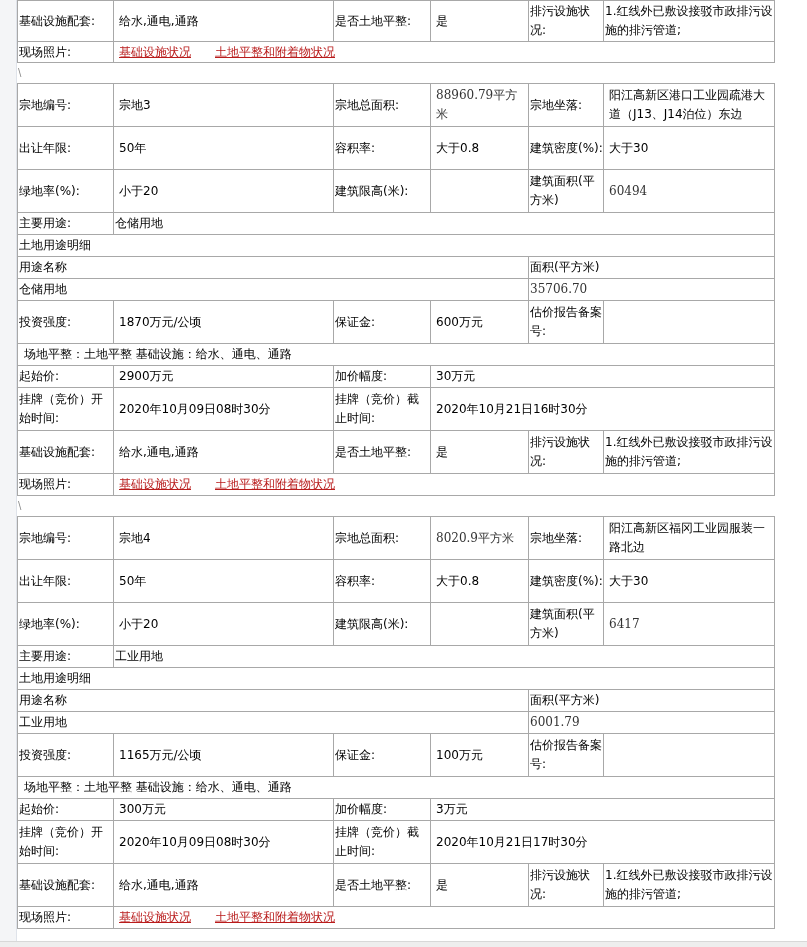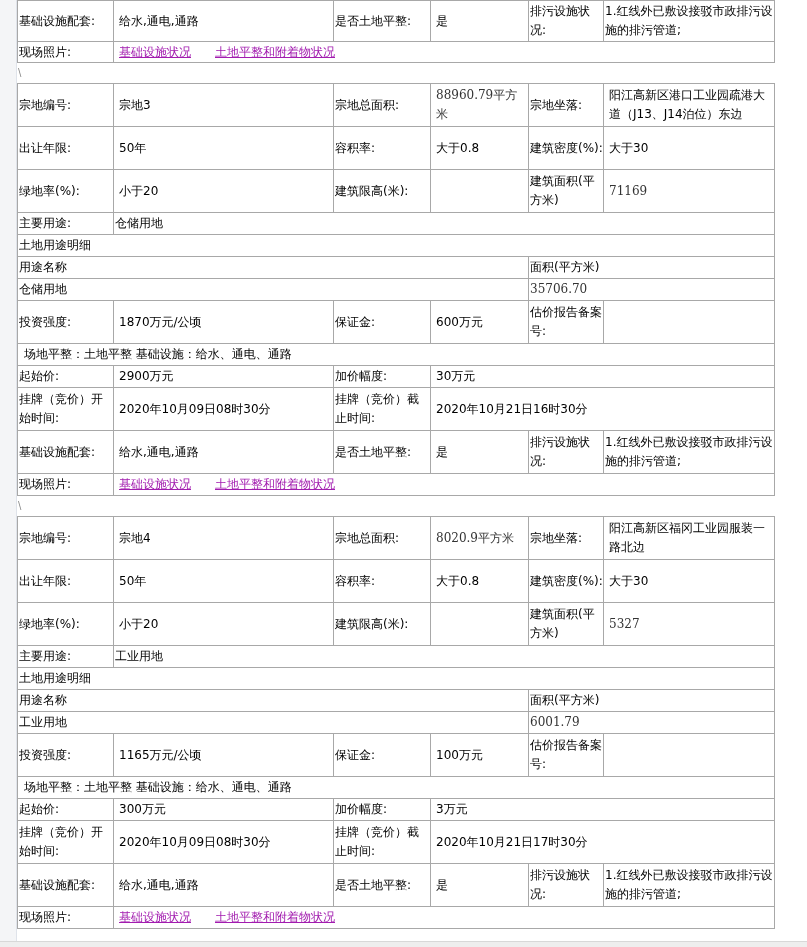--- a/index.html
+++ b/index.html
@@ -5,21 +5,21 @@
   html, body { margin:0; padding:0; background:#ffffff; }
   body { width:807px; height:947px; overflow:hidden; position:relative;
          font-family:"DejaVu Sans", "Liberation Sans", sans-serif; font-size:12px; color:#000; }
   .left-strip { position:absolute; left:0; top:0; width:16px; height:947px; background:#f4f5f7; border-right:1px solid #dfe3ea; }
   .bottom-bar { position:absolute; left:0; top:941px; width:807px; height:6px; background:#eeeeee; border-top:1px solid #d8d8d8; }
   .content { position:absolute; left:17px; top:0; width:758px; }
   table.plot { border-collapse:collapse; width:758px; table-layout:fixed; border:1px solid #222; }
   table.plot td { border:1px solid #a8a8a8; padding:0 0 0 1px; vertical-align:middle; line-height:19px; font-size:12px; overflow:hidden; }
   table.plot td.v { padding-left:5px; }
   .num { font-family:"DejaVu Serif", serif; font-size:10px; color:#333; }
-  a.link { color:#a21caf; text-decoration:underline; margin-right:24px; }
+  a.link { color:#b91c1c; text-decoration:underline; margin-right:24px; }
   .sep { height:20px; line-height:20px; font-size:10px; color:#888; padding-left:1px; }
 </style>
 </head>
 <body>
 
 <div class="left-strip"></div>
 
 <div class="content">
 
   <table class="plot" style="border-top:none;">
@@ -76,21 +76,21 @@
       <td class="v">大于0.8</td>
       <td>建筑密度(%):</td>
       <td class="v">大于30</td>
     </tr>
     <tr style="height:43px">
       <td>绿地率(%):</td>
       <td class="v">小于20</td>
       <td>建筑限高(米):</td>
       <td class="v"></td>
       <td>建筑面积(平方米)</td>
-      <td class="v num">71169</td>
+      <td class="v num">60494</td>
     </tr>
     <tr style="height:22px">
       <td>主要用途:</td>
       <td colspan="5">仓储用地</td>
     </tr>
     <tr style="height:22px">
       <td colspan="6">土地用途明细</td>
     </tr>
     <tr style="height:22px">
       <td colspan="4" style="width:412px">用途名称</td>
@@ -167,21 +167,21 @@
       <td class="v">大于0.8</td>
       <td>建筑密度(%):</td>
       <td class="v">大于30</td>
     </tr>
     <tr style="height:43px">
       <td>绿地率(%):</td>
       <td class="v">小于20</td>
       <td>建筑限高(米):</td>
       <td class="v"></td>
       <td>建筑面积(平方米)</td>
-      <td class="v num">5327</td>
+      <td class="v num">6417</td>
     </tr>
     <tr style="height:22px">
       <td>主要用途:</td>
       <td colspan="5">工业用地</td>
     </tr>
     <tr style="height:22px">
       <td colspan="6">土地用途明细</td>
     </tr>
     <tr style="height:22px">
       <td colspan="4">用途名称</td>

